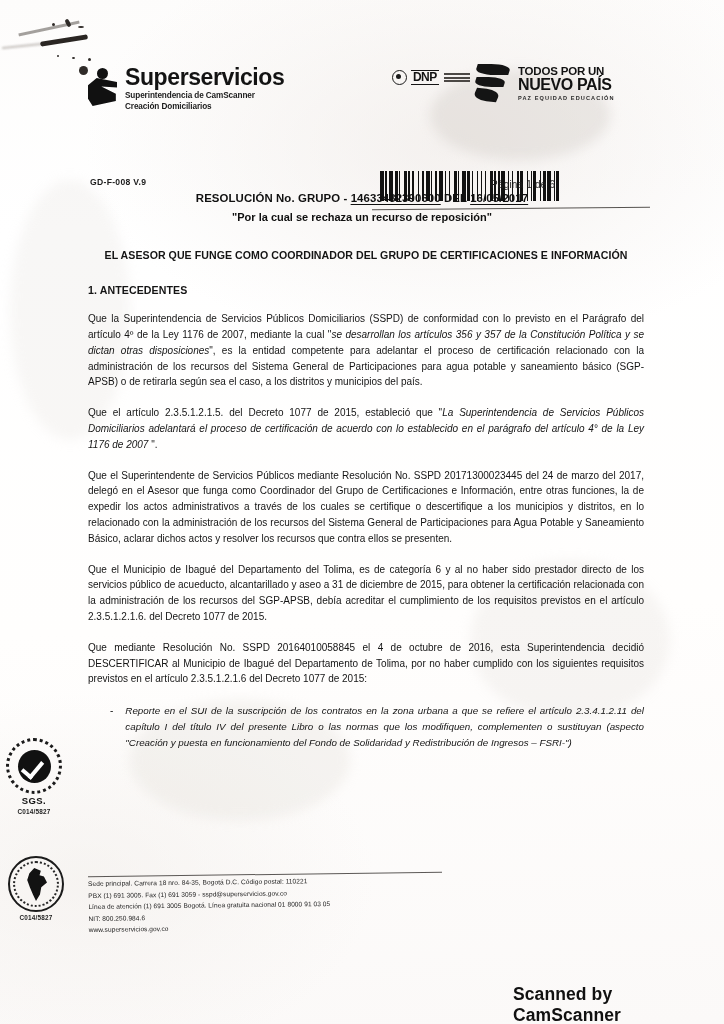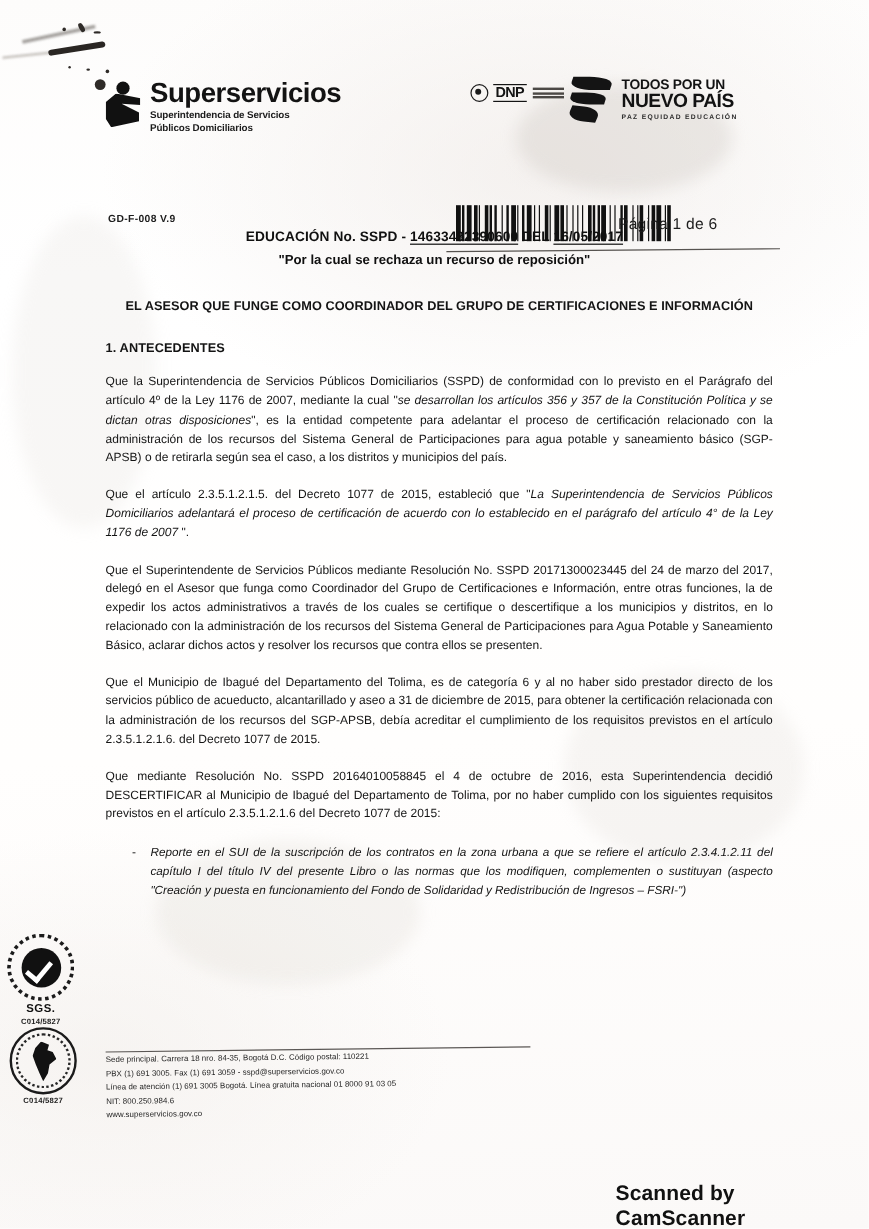--- a/index.html
+++ b/index.html
@@ -213,22 +213,22 @@
   .doc-code {
     position: absolute;
     left: 90px; top: 177px;
     font-size: 8.6px;
     font-weight: bold;
     color: #1d1d1d;
     letter-spacing: 0.3px;
   }
   .page-num {
     position: absolute;
-    left: 515px; top: 179px;
-    font-size: 13px;
+    left: 491px; top: 179px;
+    font-size: 10px;
     color: #1d1d1d;
     letter-spacing: 0.2px;
   }
 
   .res-title {
     position: absolute;
     left: 0; top: 192px;
     width: 724px;
     text-align: center;
     font-size: 11.4px;
@@ -318,21 +318,21 @@
     line-height: 1.62;
     font-style: italic;
     text-align: justify;
   }
 
   
   .seal {
     position: absolute;
     width: 60px;
   }
-  .seal-sgs { left: 4px; top: 778px; }
+  .seal-sgs { left: 4px; top: 738px; }
   .seal-map { left: 6px; top: 856px; }
 
   .seal-ring {
     width: 50px; height: 50px;
     border-radius: 50%;
     border: 3px dotted #1b1b1b;
     position: relative;
     margin: 0 auto;
     display: flex;
     align-items: center;
@@ -457,22 +457,22 @@
   <div class="header">
 
     <div class="logo-block">
       <div class="logo-mark">
         <div class="head"></div>
         <div class="swoop"></div>
       </div>
       <div class="logo-text">
         <div class="brand">Superservicios</div>
         <div class="brand-sub">
-          <div>Superintendencia de Servicios</div>
-          <div>Públicos Domiciliarios</div>
+          <div>Superintendencia de CamScanner</div>
+          <div>Creación Domiciliarios</div>
         </div>
       </div>
     </div>
 
     <div class="dnp">
       <div class="dnp-seal"></div>
       <div class="dnp-word">DNP</div>
       <div class="dnp-tag">
         <span></span>
           <span></span>
@@ -575,21 +575,21 @@
         <b style="width: 2.7px;"></b>
         <s style="width: 4.05px;"></s>
       </div>
     <div class="header-rule"></div>
   </div>
 
   <div class="doc-code">GD-F-008  V.9</div>
   <div class="page-num">Página  1 de 6</div>
 
   <div class="res-title">
-    <span>EDUCACIÓN No. SSPD - </span><span class="underlined">14633432390600</span><span> DEL </span><span class="underlined">16/05/2017</span>
+    <span>RESOLUCIÓN No. GRUPO - </span><span class="underlined">14633432390600</span><span> DEL </span><span class="underlined">16/05/2017</span>
   </div>
   <div class="res-subtitle">"Por la cual se rechaza un recurso de reposición"</div>
 
   <div class="content">
     <div class="heading-block">EL ASESOR QUE FUNGE COMO COORDINADOR DEL GRUPO DE CERTIFICACIONES E INFORMACIÓN</div>
     <div class="section-title">1. ANTECEDENTES</div>
 
     <div id="paragraphs">
         <div class="para"><span>Que la Superintendencia de Servicios Públicos Domiciliarios (SSPD) de conformidad con lo previsto en el Parágrafo del artículo 4º de la Ley 1176 de 2007, mediante la cual "</span><em>se desarrollan los artículos 356 y 357 de la Constitución Política y se dictan otras disposiciones</em><span>", es la entidad competente para adelantar el proceso de certificación relacionado con la administración de los recursos del Sistema General de Participaciones para agua potable y saneamiento básico (SGP-APSB) o de retirarla según sea el caso, a los distritos y municipios del país.</span></div>
         <div class="para"><span>Que el artículo 2.3.5.1.2.1.5. del Decreto 1077 de 2015, estableció que "</span><em>La Superintendencia de Servicios Públicos Domiciliarios adelantará el proceso de certificación de acuerdo con lo establecido en el parágrafo del artículo 4° de la Ley 1176 de 2007</em><span> ".</span></div>

